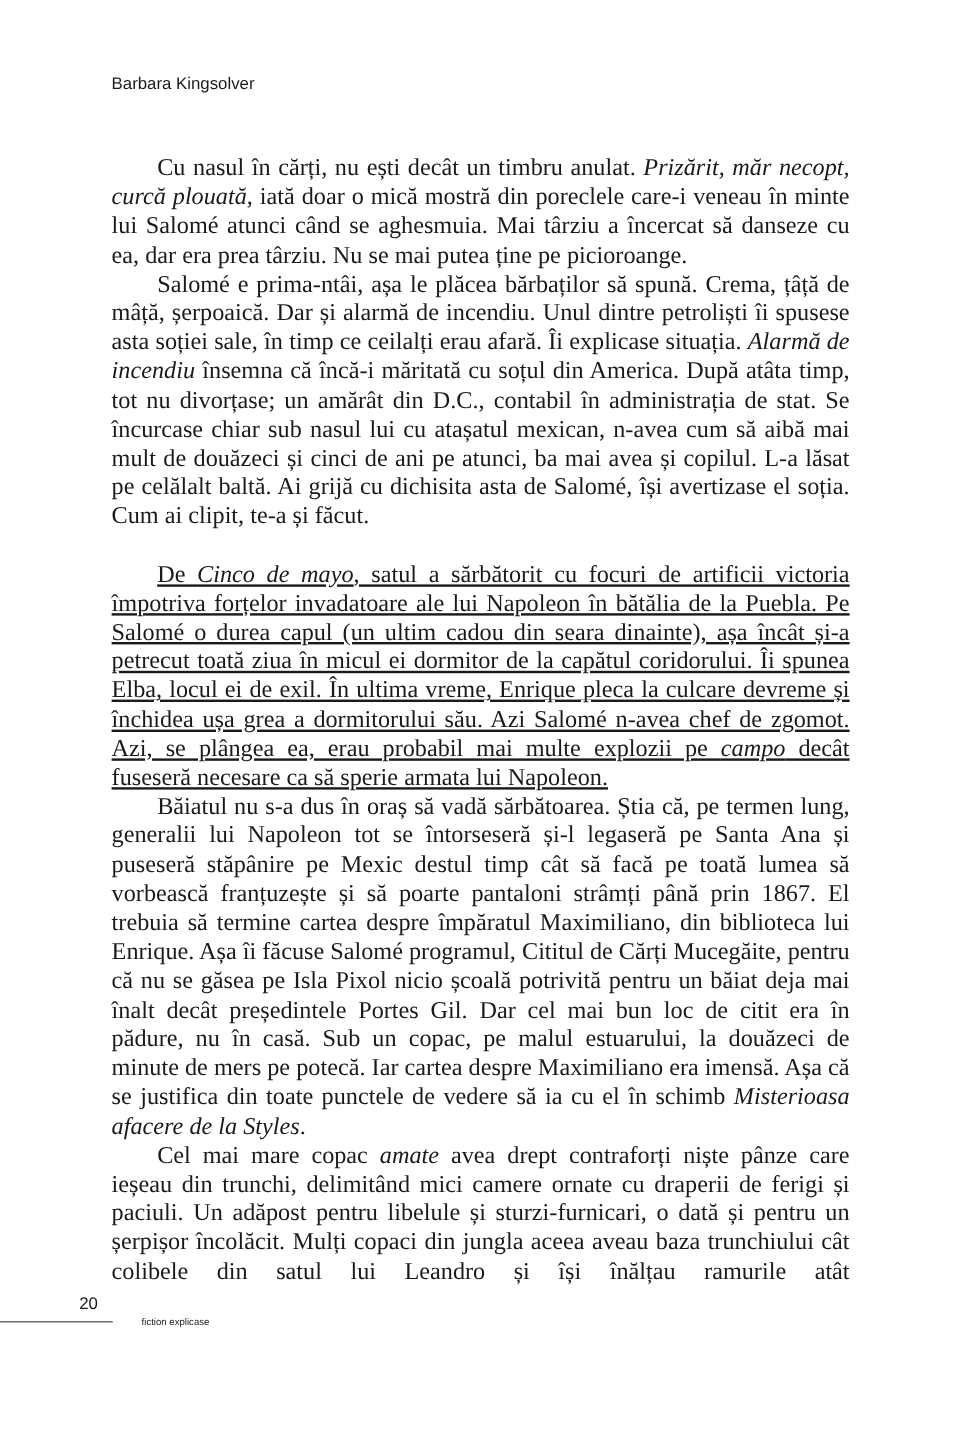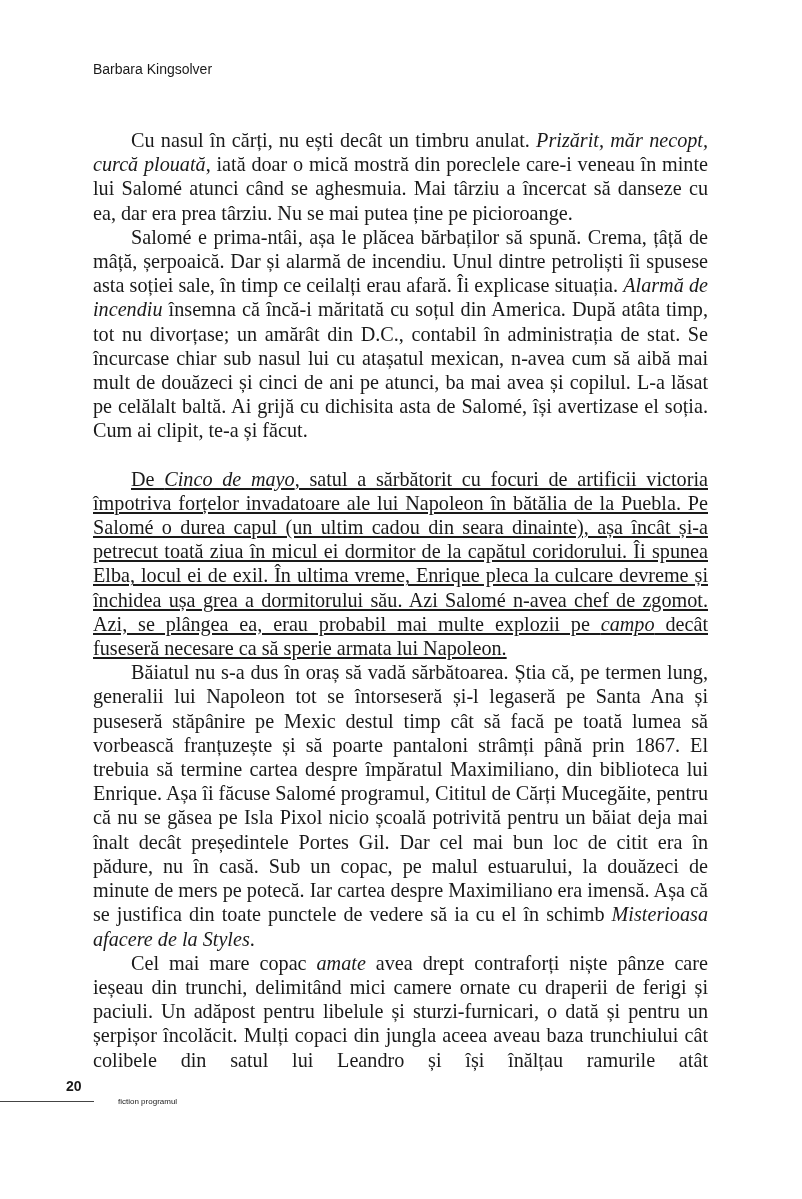--- a/index.html
+++ b/index.html
@@ -13,21 +13,21 @@
     position: absolute; left: 93px; top: 99px; width: 615px;
     font-family: "Liberation Serif", serif; font-size: 20.2px; line-height: 24.2px;
     color: #1a1a1a; text-align: justify; text-align-last: auto; margin-top: 29px;
   }
   .text-block p { margin: 0; text-indent: 38px; }
   .text-block p.last-line { text-align-last: left; }
   .text-block p.gap { margin-top: 24px; text-decoration: underline; }
   .text-block em { font-style: italic; }
   .folio {
     position: absolute; left: 66px; top: 1078px;
-    font-family: "Liberation Sans", sans-serif; font-size: 14px; color: #1a1a1a; font-weight: bold;
+    font-family: "Liberation Sans", sans-serif; font-size: 14px; color: #1a1a1a;
   }
   .folio-rule {
     position: absolute; left: 0; top: 1101px; width: 94px; height: 0;
     border-top: 1px solid #444;
   }
   .footer-label {
     position: absolute; left: 118px; top: 1097px;
     font-family: "Liberation Sans", sans-serif; font-size: 8px; color: #1a1a1a;
   }
 </style>
@@ -40,14 +40,14 @@
   <div class="text-block">
     <p><span>Cu nasul în cărți, nu ești decât un timbru anulat. </span><em>Prizărit, măr necopt, curcă plouată</em><span>, iată doar o mică mostră din poreclele care-i veneau în minte lui Salomé atunci când se aghesmuia. Mai târziu a încercat să danseze cu ea, dar era prea târziu. Nu se mai putea ține pe picioroange.</span></p>
     <p class="last-line"><span>Salomé e prima-ntâi, așa le plăcea bărbaților să spună. Crema, țâță de mâță, șerpoaică. Dar și alarmă de incendiu. Unul dintre petroliști îi spusese asta soției sale, în timp ce ceilalți erau afară. Îi explicase situația. </span><em>Alarmă de incendiu</em><span> însemna că încă-i măritată cu soțul din America. După atâta timp, tot nu divorțase; un amărât din D.C., contabil în administrația de stat. Se încurcase chiar sub nasul lui cu atașatul mexican, n-avea cum să aibă mai mult de douăzeci și cinci de ani pe atunci, ba mai avea și copilul. L-a lăsat pe celălalt baltă. Ai grijă cu dichisita asta de Salomé, își avertizase el soția. Cum ai clipit, te-a și făcut.</span></p>
     <p class="gap last-line"><span>De </span><em>Cinco de mayo</em><span>, satul a sărbătorit cu focuri de artificii victoria împotriva forțelor invadatoare ale lui Napoleon în bătălia de la Puebla. Pe Salomé o durea capul (un ultim cadou din seara dinainte), așa încât și-a petrecut toată ziua în micul ei dormitor de la capătul coridorului. Îi spunea Elba, locul ei de exil. În ultima vreme, Enrique pleca la culcare devreme și închidea ușa grea a dormitorului său. Azi Salomé n-avea chef de zgomot. Azi, se plângea ea, erau probabil mai multe explozii pe </span><em>campo</em><span> decât fuseseră necesare ca să sperie armata lui Napoleon.</span></p>
     <p class="last-line"><span>Băiatul nu s-a dus în oraș să vadă sărbătoarea. Știa că, pe termen lung, generalii lui Napoleon tot se întorseseră și-l legaseră pe Santa Ana și puseseră stăpânire pe Mexic destul timp cât să facă pe toată lumea să vorbească franțuzește și să poarte pantaloni strâmți până prin 1867. El trebuia să termine cartea despre împăratul Maximiliano, din biblioteca lui Enrique. Așa îi făcuse Salomé programul, Cititul de Cărți Mucegăite, pentru că nu se găsea pe Isla Pixol nicio școală potrivită pentru un băiat deja mai înalt decât președintele Portes Gil. Dar cel mai bun loc de citit era în pădure, nu în casă. Sub un copac, pe malul estuarului, la douăzeci de minute de mers pe potecă. Iar cartea despre Maximiliano era imensă. Așa că se justifica din toate punctele de vedere să ia cu el în schimb </span><em>Misterioasa afacere de la Styles</em><span>.</span></p>
     <p style="text-align-last: justify;"><span>Cel mai mare copac </span><em>amate</em><span> avea drept contraforți niște pânze care ieșeau din trunchi, delimitând mici camere ornate cu draperii de ferigi și paciuli. Un adăpost pentru libelule și sturzi-furnicari, o dată și pentru un șerpișor încolăcit. Mulți copaci din jungla aceea aveau baza trunchiului cât colibele din satul lui Leandro și își înălțau ramurile atât</span></p>
   </div>
 
   <div class="folio">20</div>
   <div class="folio-rule"></div>
-  <div class="footer-label">fiction programul</div>
+  <div class="footer-label">fiction explicase</div>
 </div>
 
 </body></html>

